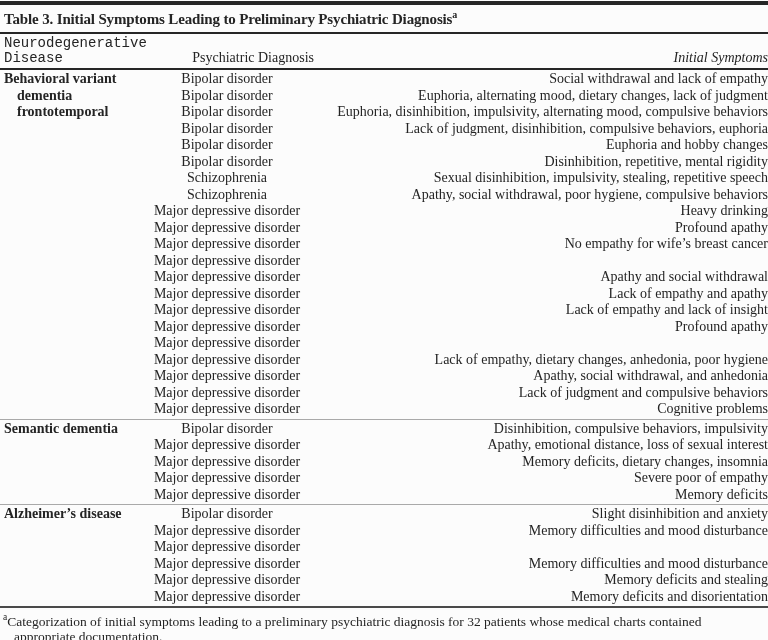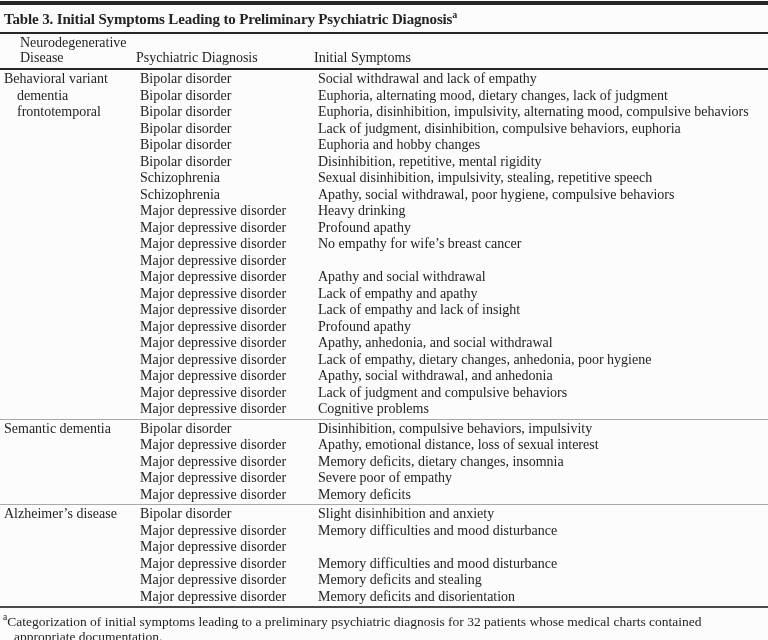--- a/index.html
+++ b/index.html
@@ -24,34 +24,34 @@
     font-size: 15px;
     font-weight: bold;
     letter-spacing: -0.15px;
     padding: 4px 4px 4px 4px;
     white-space: nowrap;
   }
   .title sup { font-size: 10px; }
 
   
   .thead { display: flex; align-items: flex-end; padding: 2px 0 3px 0; font-size: 14px; }
-  .th-disease { width: 136px; padding-left: 20px; line-height: 14.5px; }
-  .th-diag { width: 178px; text-align: left; line-height: 14.5px; }
-  .th-symp { flex: 1; text-align: left; line-height: 14.5px; }
+  .th-disease { width: 136px; padding-left: 4px; line-height: 14.5px; font-family: Liberation Mono, monospace; }
+  .th-diag { width: 178px; text-align: right; line-height: 14.5px; }
+  .th-symp { flex: 1; text-align: right; line-height: 14.5px; font-style: italic; }
 
   
   .tbody { font-size: 14px; }
   .section { display: flex; padding: 1px 0 1px 0; }
   .disease-cell { width: 136px; padding-left: 4px; }
-  .dline { line-height: 16.5px; white-space: nowrap; }
+  .dline { line-height: 16.5px; white-space: nowrap; font-weight: bold; }
   .dline.cont { padding-left: 13px; }
   .rows { flex: 1; }
   .row { display: flex; }
-  .diag { width: 178px; padding-left: 4px; line-height: 16.5px; white-space: nowrap; }
-  .symp { flex: 1; padding-left: 4px; line-height: 16.5px; white-space: nowrap; overflow: hidden; }
+  .diag { width: 178px; padding-left: 4px; line-height: 16.5px; white-space: nowrap; text-align: center; }
+  .symp { flex: 1; padding-left: 4px; line-height: 16.5px; white-space: nowrap; overflow: hidden; text-align: right; }
 
   
   .footnote {
     font-size: 13.5px;
     line-height: 15.5px;
     padding: 2px 4px 3px 14px;
     text-indent: -11px;
   }
   .footnote sup { font-size: 9.5px; }
 </style>
@@ -143,21 +143,20 @@
           <div class="row">
             <div class="diag">Major depressive disorder</div>
             <div class="symp">Lack of empathy and lack of insight</div>
           </div>
           <div class="row">
             <div class="diag">Major depressive disorder</div>
             <div class="symp">Profound apathy</div>
           </div>
           <div class="row">
             <div class="diag">Major depressive disorder</div>
-            <div class="symp">Apathy, anhedonia, and social withdrawal</div>
           </div>
           <div class="row">
             <div class="diag">Major depressive disorder</div>
             <div class="symp">Lack of empathy, dietary changes, anhedonia, poor hygiene</div>
           </div>
           <div class="row">
             <div class="diag">Major depressive disorder</div>
             <div class="symp">Apathy, social withdrawal, and anhedonia</div>
           </div>
           <div class="row">

